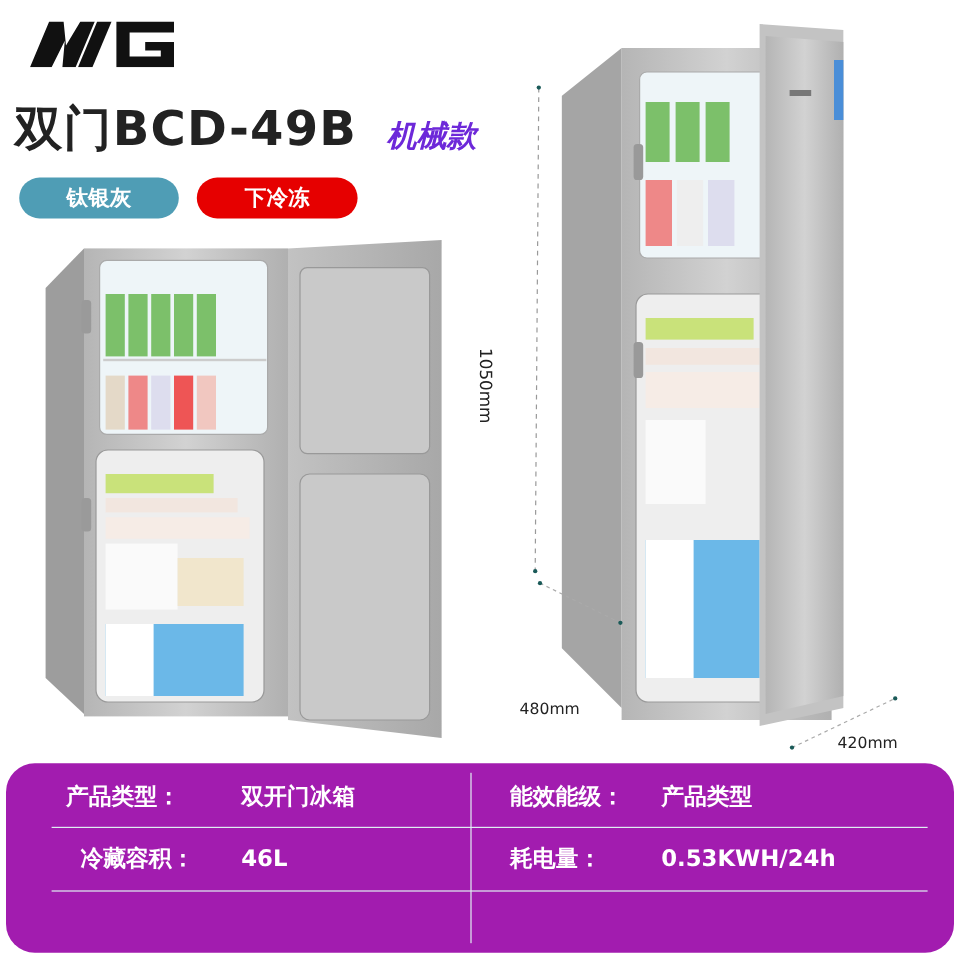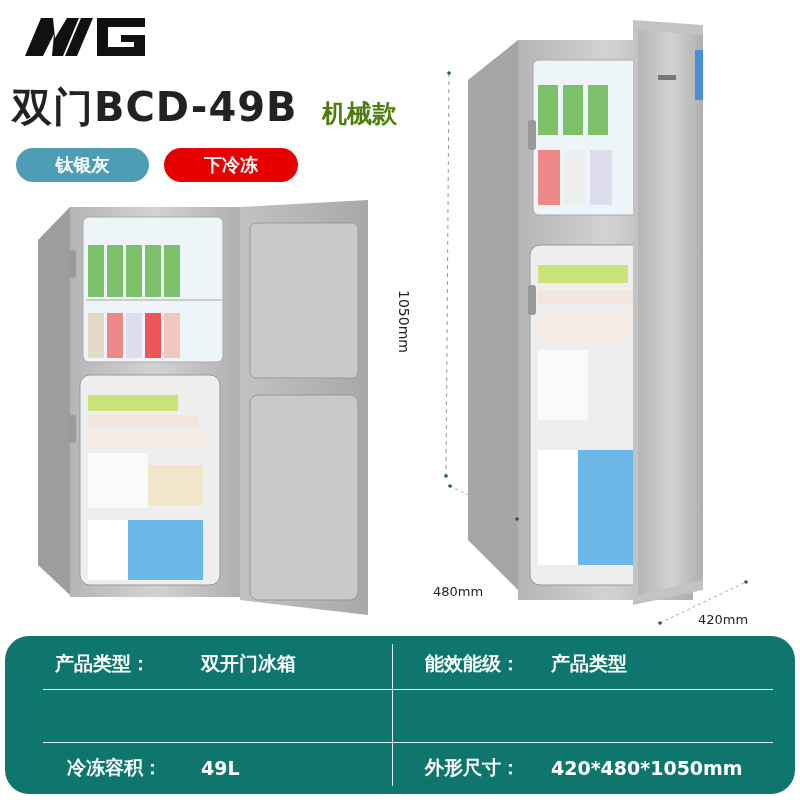--- a/index.html
+++ b/index.html
@@ -1,26 +1,26 @@
 <!DOCTYPE html>
 <html><head>
 <meta charset="utf-8">
 <style>
   html,body{margin:0;padding:0;}
   body{width:800px;height:800px;background:#fff;position:relative;overflow:hidden;font-family:"DejaVu Sans","Liberation Sans",sans-serif;}
   .logo{position:absolute;left:25px;top:18px;width:120px;height:38px;}
   .title{position:absolute;left:12px;top:80px;font-size:40px;font-weight:bold;color:#222;letter-spacing:1px;}
-  .subtitle{position:absolute;left:322px;top:97px;font-size:25px;font-weight:bold;color:#4d7c0f;}
+  .subtitle{position:absolute;left:322px;top:97px;font-size:25px;font-weight:bold;color:#6d28d9;font-style:italic;}
   .badge{position:absolute;top:148px;height:34px;border-radius:17px;color:#fff;font-size:18px;font-weight:bold;display:flex;align-items:center;justify-content:center;}
   .badge-color{left:16px;width:133px;background:#4f9db5;}
   .badge-type{left:164px;width:134px;background:#e60000;}
   .fridge{position:absolute;}
   .dim{position:absolute;font-size:13px;color:#222;}
   .dim-v{left:412px;top:290px;transform:rotate(90deg);transform-origin:left top;font-size:14px;}
-  .specs{position:absolute;left:5px;top:636px;width:790px;height:158px;background:#0f766e;border-radius:24px;}
+  .specs{position:absolute;left:5px;top:636px;width:790px;height:158px;background:#a21caf;border-radius:24px;}
   .row{position:absolute;left:36px;right:20px;height:52px;display:flex;align-items:center;color:#fff;font-weight:bold;font-size:19px;}
   .row .c{position:absolute;}
   .hline{position:absolute;left:38px;right:22px;height:1px;background:#dfeef2;}
   .vline{position:absolute;left:387px;top:8px;bottom:8px;width:1px;background:#dfeef2;}
 </style>
 </head>
 <body>
 
 <svg class="logo" viewBox="0 0 120 38">
   <polygon points="0,38 16,0 28,0 30,20 42,0 54,0 38,38 27,38 29,16 18,38" fill="#111"></polygon>
@@ -118,20 +118,20 @@
 
 <div class="specs">
   <div class="vline"></div>
   <div class="row" style="top:2px;">
     <span class="c" style="left:14px;">产品类型：</span>
     <span class="c" style="left:160px;">双开门冰箱</span>
     <span class="c" style="left:384px;">能效能级：</span>
     <span class="c" style="left:510px;">产品类型</span>
   </div>
   <div class="hline" style="top:53px;"></div>
+  <div class="row" style="top:54px;">
+    <span class="c" style="left:26px;">冷藏容积：</span>
+    <span class="c" style="left:160px;">46L</span>
+    <span class="c" style="left:384px;">耗电量：</span>
+    <span class="c" style="left:510px;">0.53KWH/24h</span>
+  </div>
   <div class="hline" style="top:106px;"></div>
-  <div class="row" style="top:106px;">
-    <span class="c" style="left:26px;">冷冻容积：</span>
-    <span class="c" style="left:160px;">49L</span>
-    <span class="c" style="left:384px;">外形尺寸：</span>
-    <span class="c" style="left:510px;">420*480*1050mm</span>
-  </div>
 </div>
 
 </body></html>

